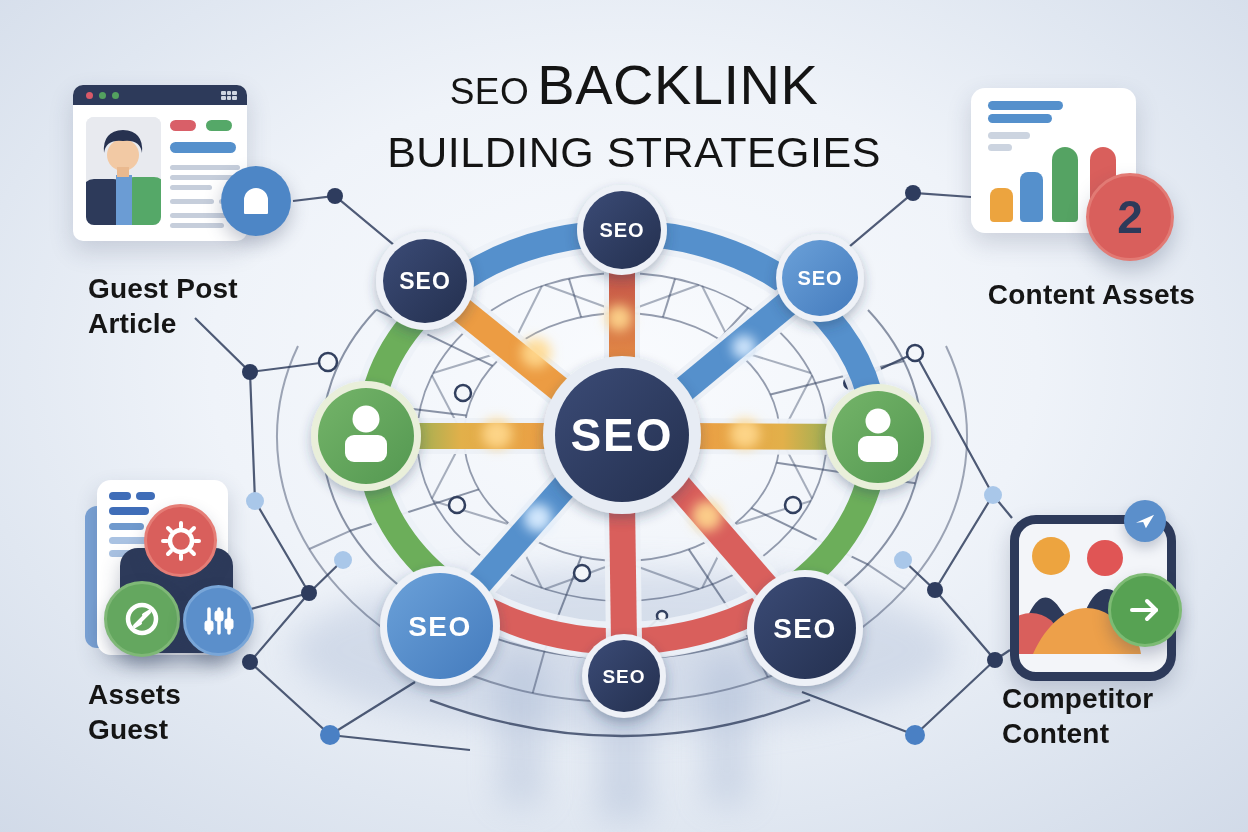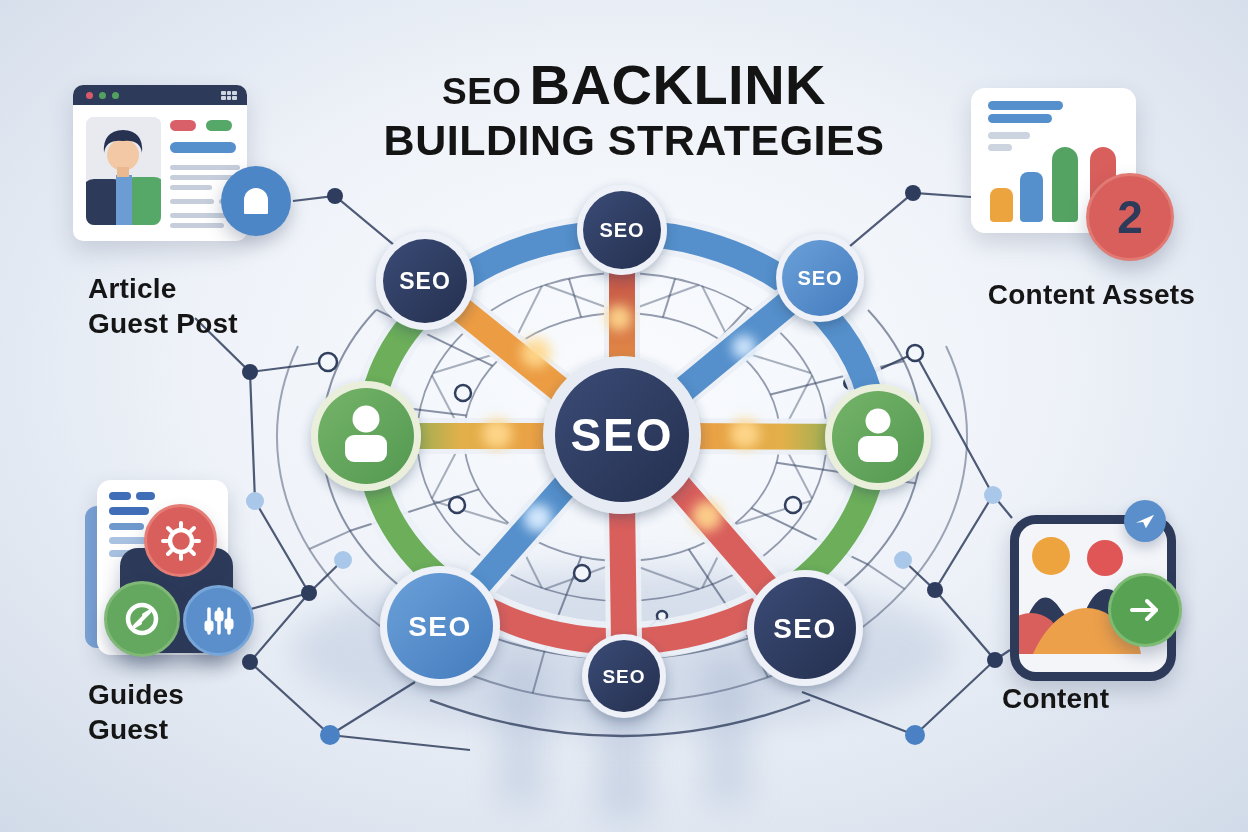--- a/index.html
+++ b/index.html
@@ -4,24 +4,24 @@
 <style>
   html,body{margin:0;padding:0}
   body{
     width:1248px;height:832px;overflow:hidden;position:relative;
     font-family:"Liberation Sans",sans-serif;
     background:
       radial-gradient(ellipse 920px 640px at 50% 44%, #f9fbfe 0%, #eff3f9 45%, #e0e7f1 72%, #d1dae8 100%);
   }
   .abs{position:absolute}
   
-  .title{left:334px;top:56px;width:600px;text-align:center;color:#141414;font-weight:700;line-height:1.04}
+  .title{left:334px;top:56px;width:600px;text-align:center;color:#141414;font-weight:400;line-height:1.04}
   .title .l1{font-size:56px;letter-spacing:.5px}
   .title .l1 .small{font-size:37px;letter-spacing:.5px;margin-right:8px}
-  .title .l2{font-size:43px;letter-spacing:.5px;margin-top:4px}
+  .title .l2{font-size:43px;letter-spacing:.5px;margin-top:16px}
   
   .corner-label{font-weight:800;color:var(--label,#151515);font-size:28px;line-height:1.24;letter-spacing:.2px}
   
   .card-guest{left:73px;top:85px;width:174px;height:156px;background:var(--card,#fff);border-radius:10px;
     box-shadow:0 10px 24px rgba(45,58,90,.18)}
   .card-guest .bar{position:absolute;left:0;top:0;right:0;height:20px;background:var(--navy,#2d3a5a);border-radius:10px 10px 0 0}
   .card-guest .dot{position:absolute;top:7px;width:7px;height:7px;border-radius:50%}
   .menu-dots{position:absolute;top:6px;right:10px;width:16px;height:9px;
     display:grid;grid-template-columns:repeat(3,1fr);grid-gap:1px}
   .menu-dots i{background:#cfd6e2;border-radius:1px}
@@ -345,22 +345,22 @@
     <div class="line" style="width:62px"></div>
     <div class="line" style="width:54px"></div>
   </div>
   <div class="badge-blue">
     <svg width="34" height="32" viewBox="0 0 34 32">
       <path d="M6 28 V15 a11 11 0 0 1 22 0 V28 Z" fill="#fff" stroke="#fff" stroke-width="2" stroke-linejoin="round"></path>
     </svg>
   </div>
 </div>
 <div class="abs corner-label" style="left:88px;top:272px">
+  <div>Guest Post</div>
   <div>Article</div>
-  <div>Guest Post</div>
 </div>
 
 <div class="abs card-content">
   <div class="bl" style="left:17px;top:13px;width:75px;height:9px"></div>
   <div class="bl" style="left:17px;top:26px;width:64px;height:9px"></div>
   <div class="gl" style="left:17px;top:44px;width:42px;height:7px"></div>
   <div class="gl" style="left:17px;top:56px;width:24px;height:7px"></div>
   <div class="vbar" style="left:19px;width:23px;height:34px;background:#eca43f"></div>
   <div class="vbar" style="left:49px;width:23px;height:50px;background:#5590cc"></div>
   <div class="vbar" style="left:81px;width:26px;height:75px;background:#55a363;border-radius:13px 13px 4px 4px"></div>
@@ -410,21 +410,21 @@
       <line x1="-10" y1="-12" x2="-10" y2="12"></line>
         <line x1="0" y1="-12" x2="0" y2="12"></line>
         <line x1="10" y1="-12" x2="10" y2="12"></line>
     </g>
     <rect x="-14" y="0" width="8" height="10" rx="2"></rect>
     <rect x="-4" y="-10" width="8" height="10" rx="2"></rect>
     <rect x="6" y="-2" width="8" height="10" rx="2"></rect>
   </svg>
 </div>
 <div class="abs corner-label" style="left:88px;top:678px">
-  <div>Guides</div>
+  <div>Assets</div>
   <div>Guest</div>
 </div>
 
 <div class="abs frame">
   <svg width="130" height="130" viewBox="0 0 130 130">
     <circle cx="32" cy="32" r="19" fill="#eda43f"></circle>
     <circle cx="86" cy="34" r="18" fill="#e05555"></circle>
     <path d="M0 128 L2 112 C14 70 28 64 42 86 C50 98 58 100 66 88 C76 64 90 58 102 74 L118 128 Z" fill="#2d3a5a"></path>
     <ellipse cx="12" cy="114" rx="28" ry="25" fill="#d95f5c"></ellipse>
     <path d="M14 130 C34 86 66 74 92 92 C108 103 120 112 122 130 Z" fill="#eda04a"></path>
@@ -435,14 +435,15 @@
     <path d="M2 13 L22 4 L13 19 L10 12 Z" fill="#fff"></path>
   </svg>
 </div>
 <div class="abs badge-go">
   <svg width="34" height="26" viewBox="0 0 34 26" fill="none" stroke="#fff" stroke-width="4" stroke-linecap="round" stroke-linejoin="round">
     <line x1="4" y1="13" x2="28" y2="13"></line>
     <polyline points="19,4 28,13 19,22"></polyline>
   </svg>
 </div>
 <div class="abs corner-label" style="left:1002px;top:682px">
+  <div>Competitor</div>
   <div>Content</div>
 </div>
 
 </body></html>

